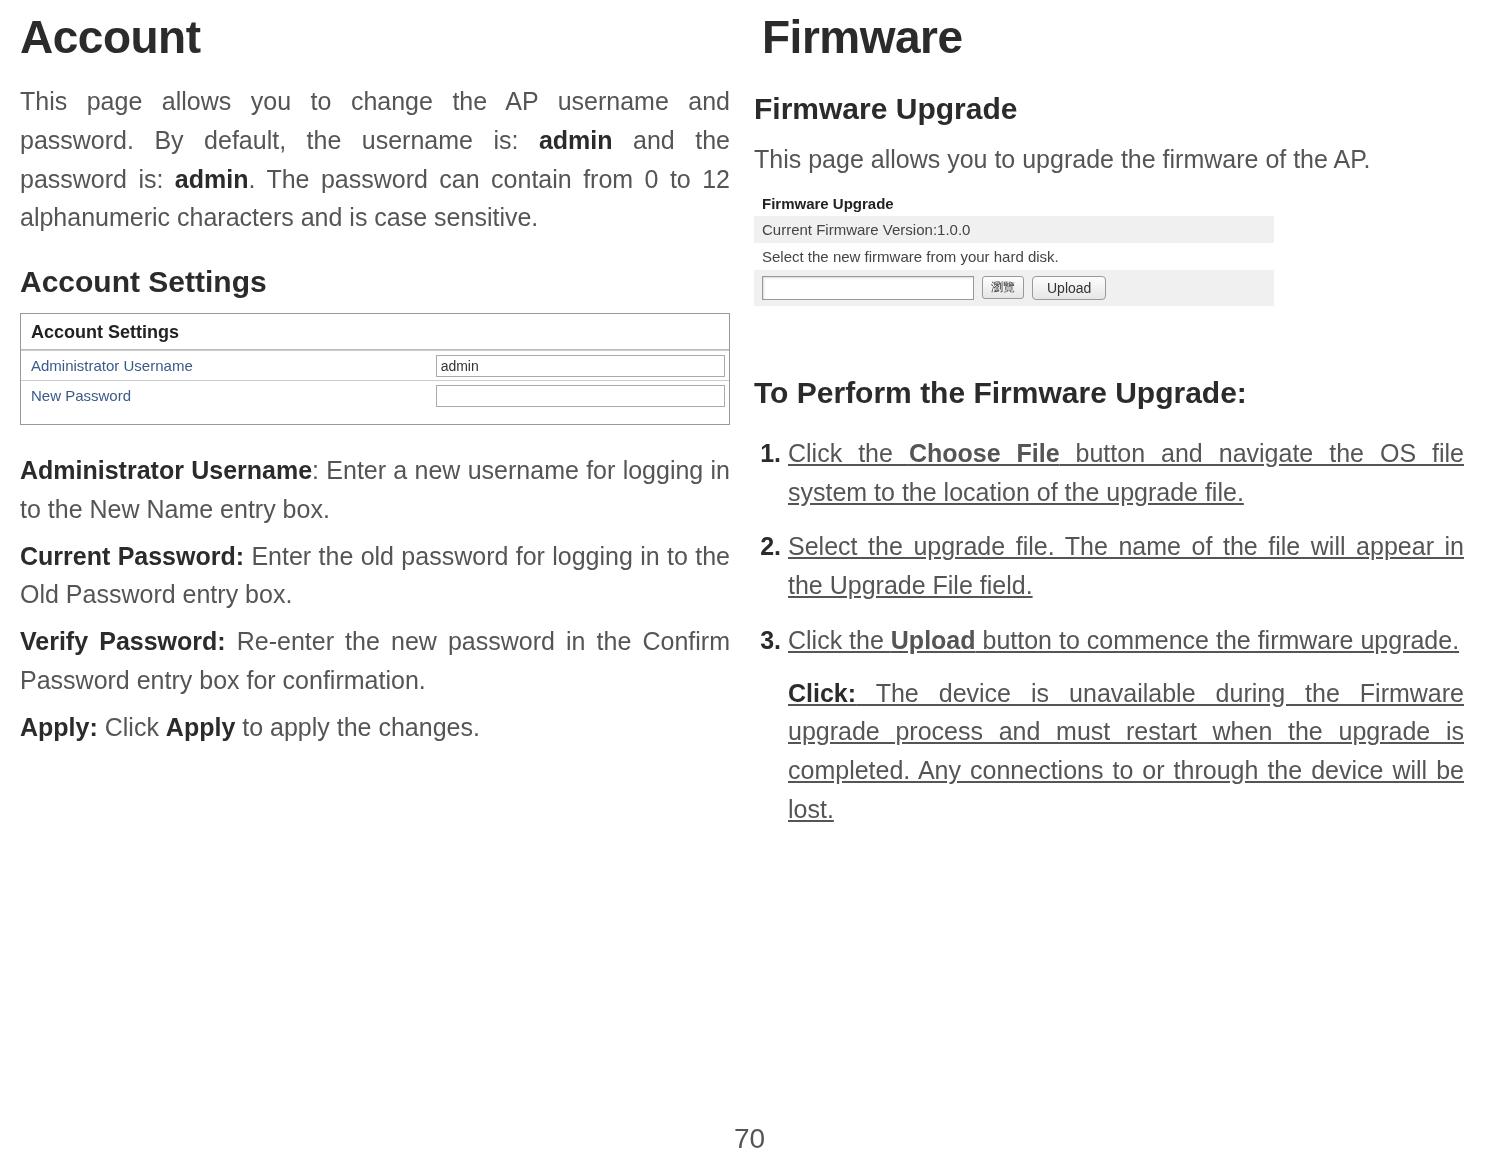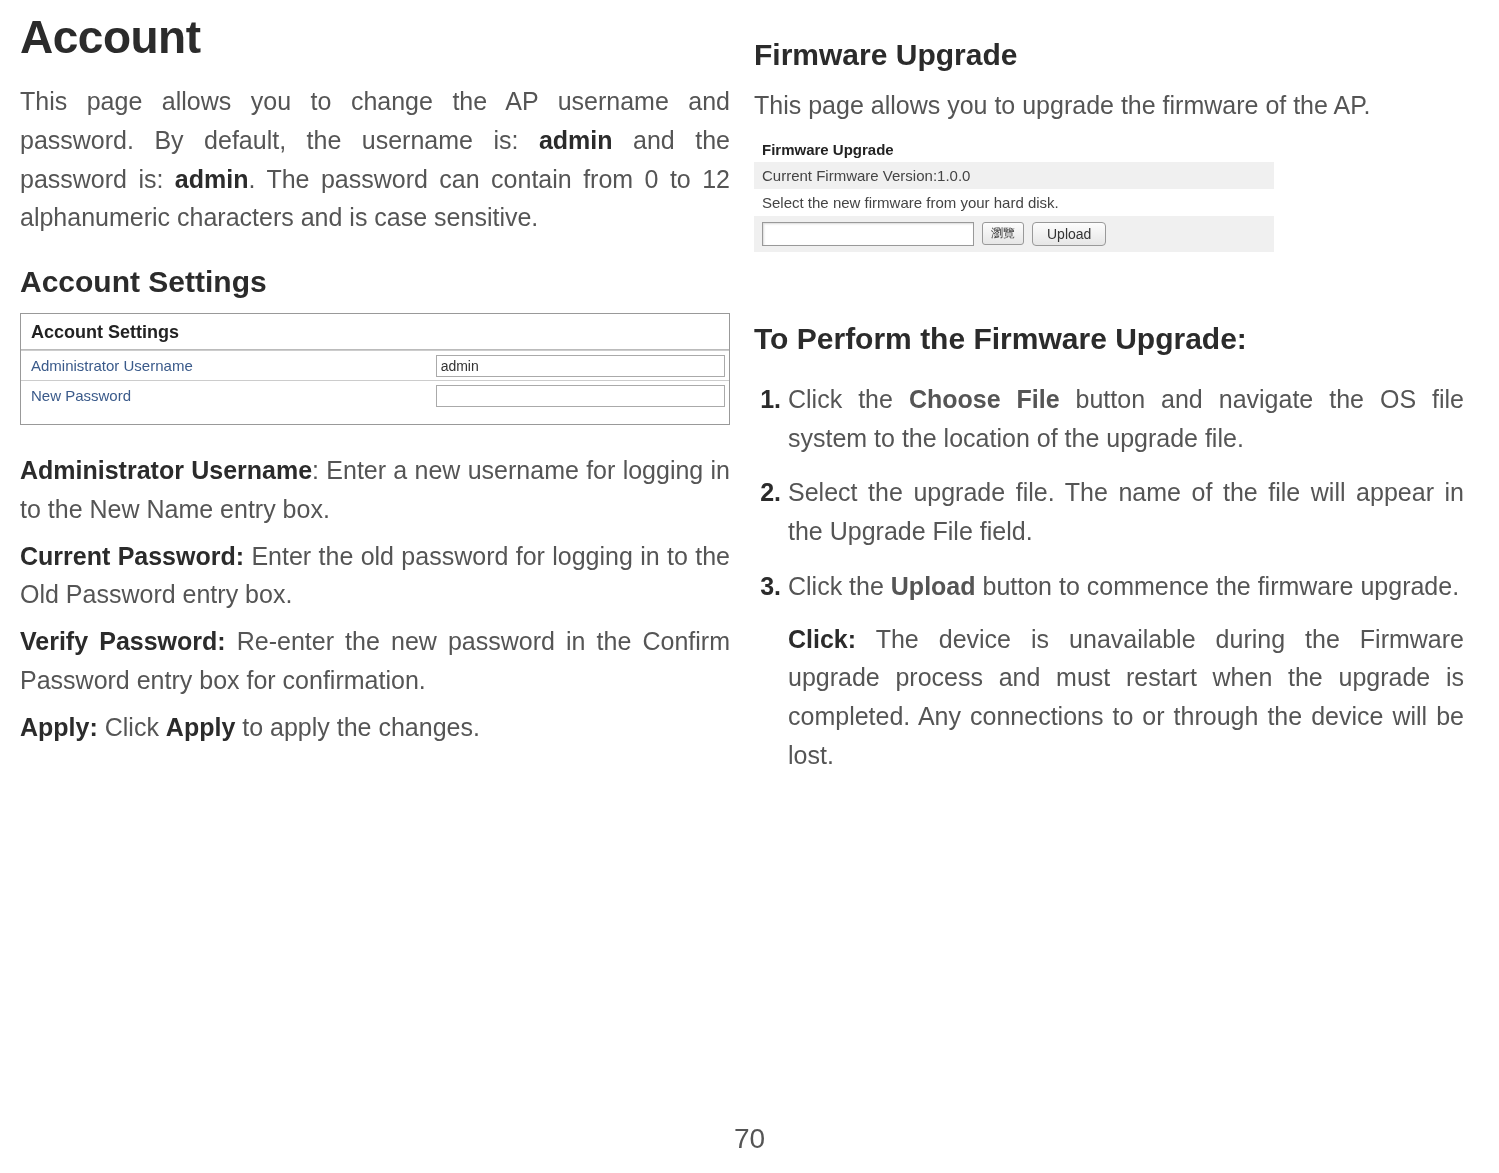--- a/index.html
+++ b/index.html
@@ -133,20 +133,21 @@
     border-radius: 4px;
     color: #333;
   }
   ol {
     font-size: 25px;
     line-height: 1.55;
     color: #555;
     text-align: justify;
     padding-left: 34px;
     margin-top: 24px;
+    text-decoration: underline;
   }
   ol li {
     margin-bottom: 16px;
   }
   ol li::marker {
     font-weight: bold;
     color: #2b2b2b;
   }
   .note-block {
     margin-top: 4px;
@@ -199,20 +200,21 @@
     </p>
     <p class="body-text">
       <b>Verify Password:</b><span> Re-enter the new password in the Confirm Password entry box for confirmation.</span>
     </p>
     <p class="body-text">
       <b>Apply:</b><span> Click </span><b>Apply</b><span> to apply the changes.</span>
     </p>
   </div>
 
   <div class="col">
+    <h1 style="padding-left:8px;">Firmware</h1>
 
     <h2>Firmware Upgrade</h2>
 
     <p class="body-text">This page allows you to upgrade the firmware of the AP.</p>
 
     <div class="screenshot-box">
       <div class="sc-header">Firmware Upgrade</div>
       <div class="sc-row sc-row-alt">Current Firmware Version:1.0.0</div>
       <div class="sc-row">Select the new firmware from your hard disk.</div>
       <div class="sc-upload-row sc-row-alt">

